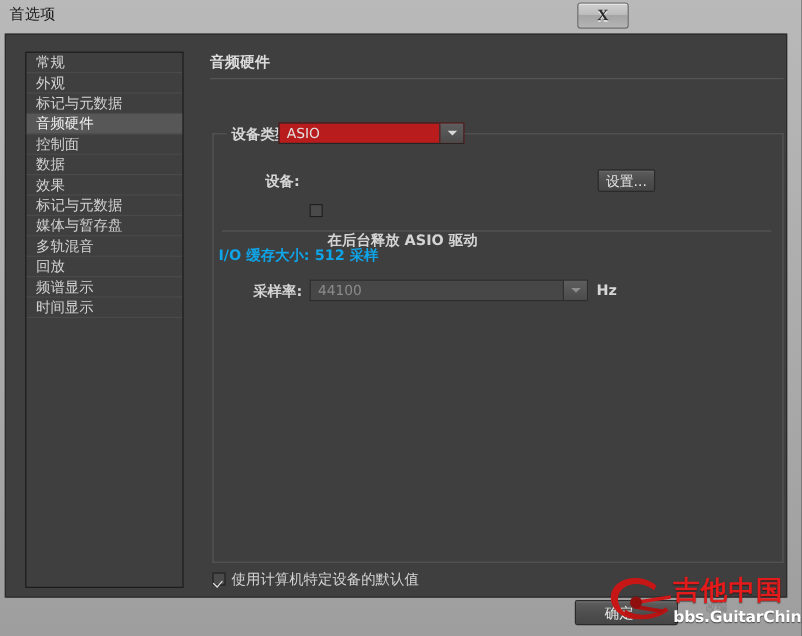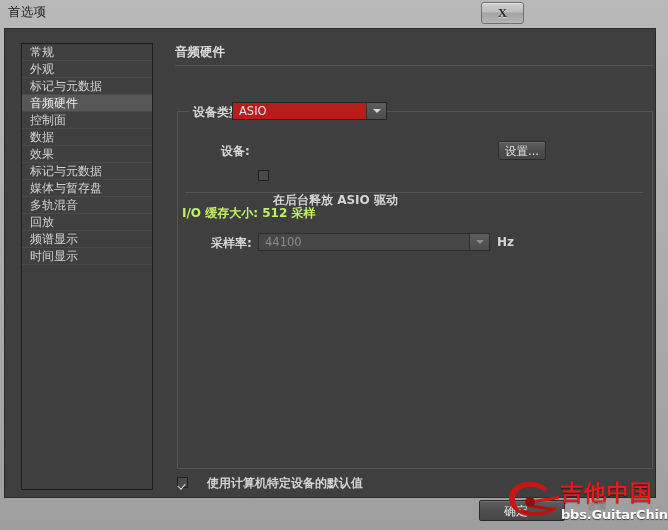--- a/index.html
+++ b/index.html
@@ -268,39 +268,39 @@
     position: absolute;
     font-size: 12px;
     color: #d4d4d4;
     white-space: nowrap;
   }
 
   #asio-chk { left: 253px; top: 141px; }
   #asio-chk-label { left: 268px; top: 139px; font-weight: bold; margin-top: 24px; }
 
   #defaults-chk { left: 172px; top: 448px; }
-  #defaults-chk-label { left: 188px; top: 446px; font-weight: bold; margin-left: 14px; }
+  #defaults-chk-label { left: 188px; top: 446px; font-weight: normal; }
 
   
   #group-divider {
     position: absolute;
     left: 180px;
     top: 163px;
     width: 458px;
     height: 1px;
     background: #555555;
   }
 
   #buffer-text {
     position: absolute;
     left: 177px;
     top: 176px;
     font-size: 12px;
     font-weight: bold;
-    color: #bef264;
+    color: #0ea5e9;
     white-space: nowrap;
   }
   #rate-label {
     position: absolute;
     left: 206px;
     top: 206px;
     font-size: 12px;
     font-weight: bold;
     color: #d6d6d6;
     white-space: nowrap;

